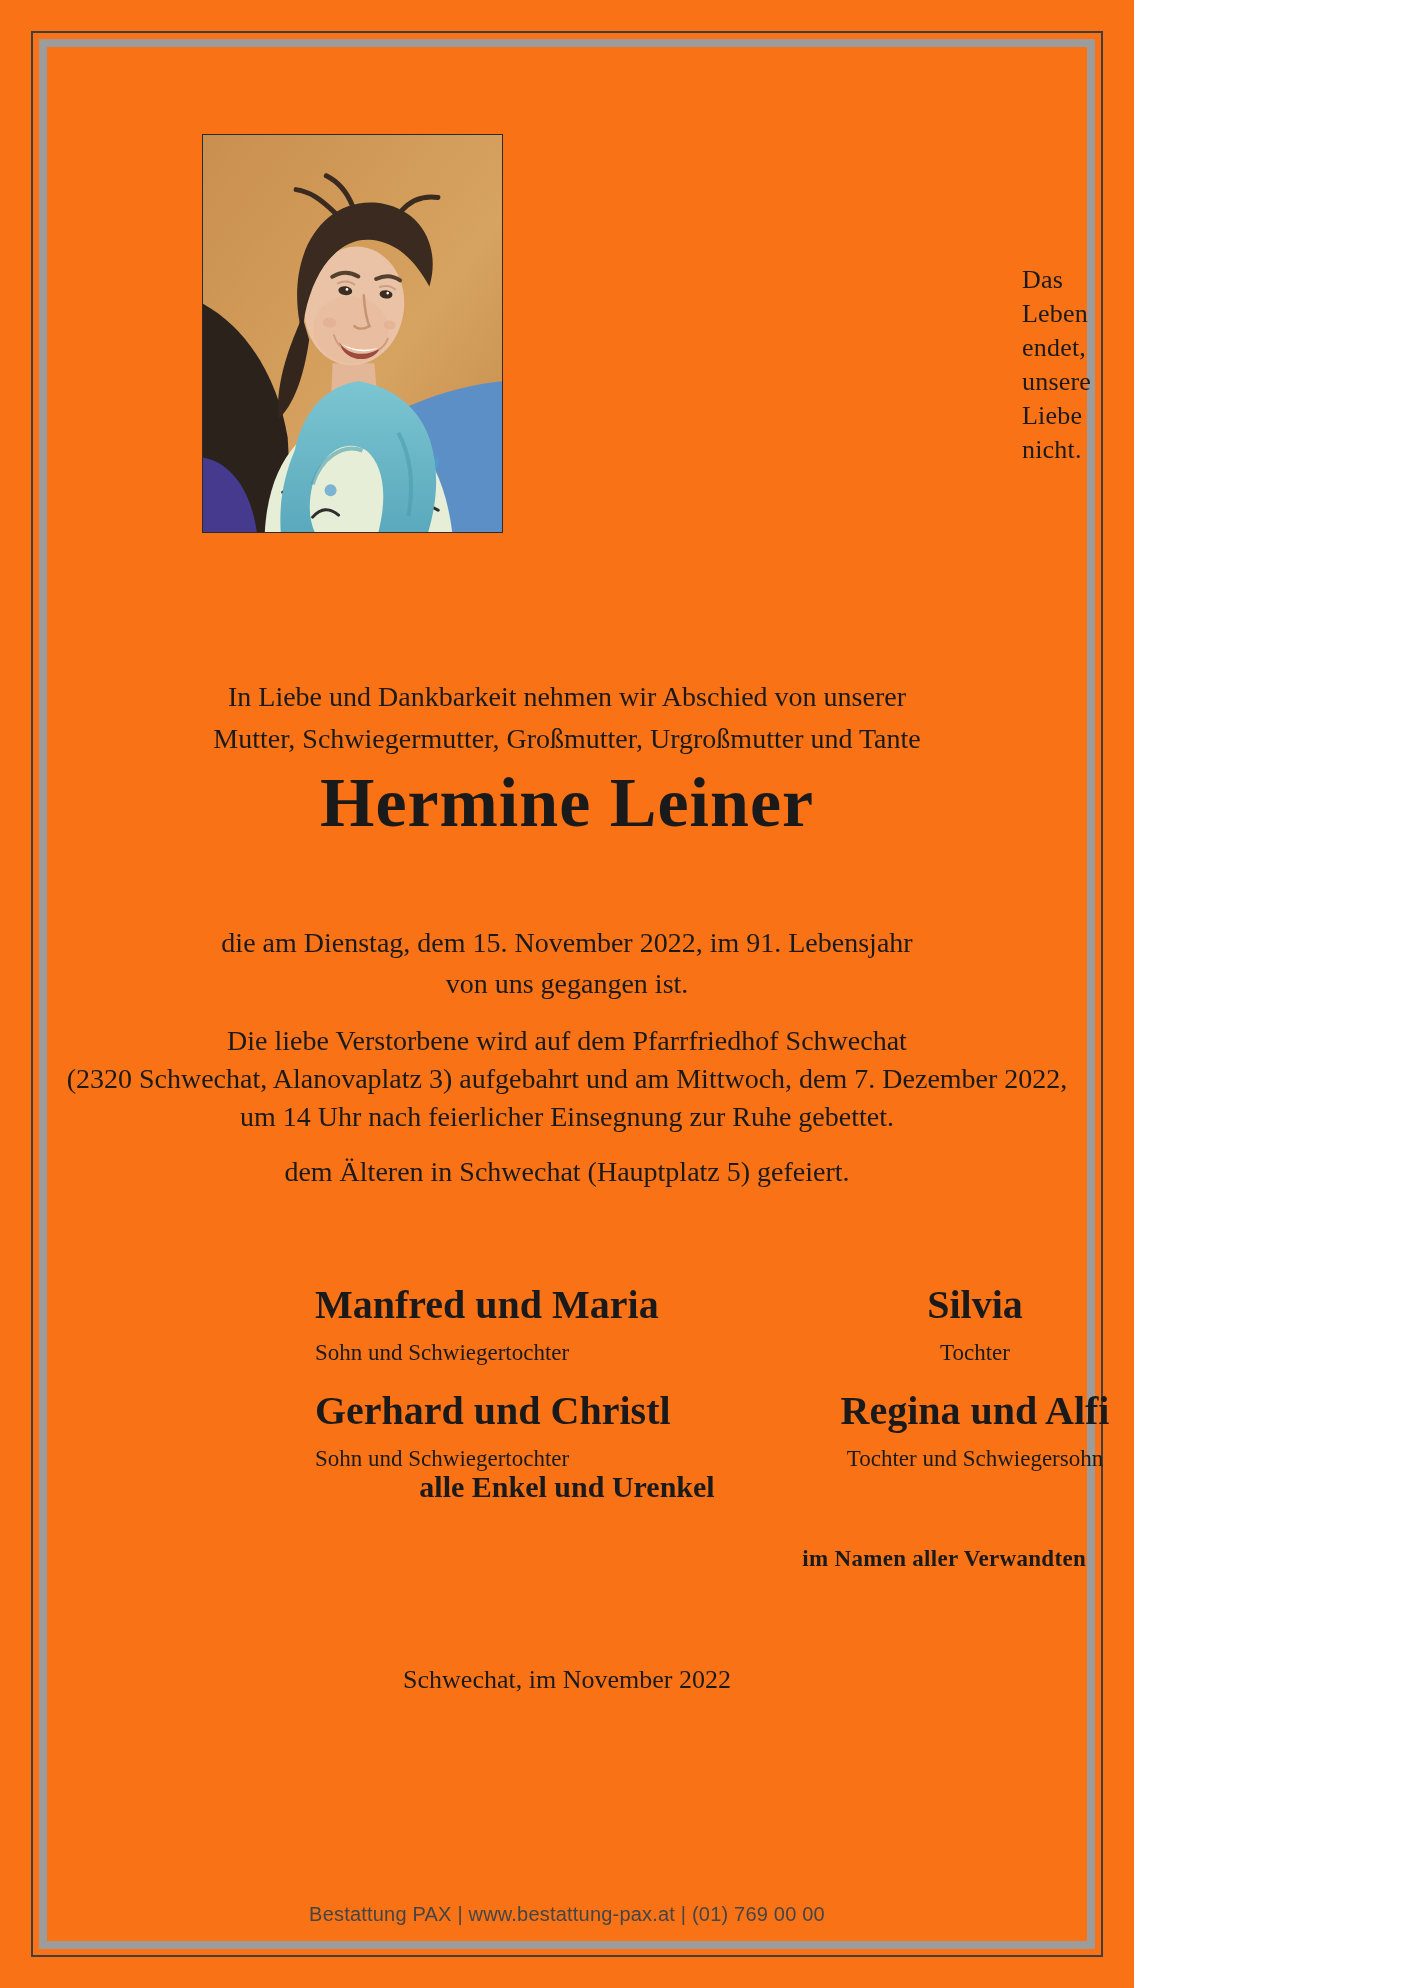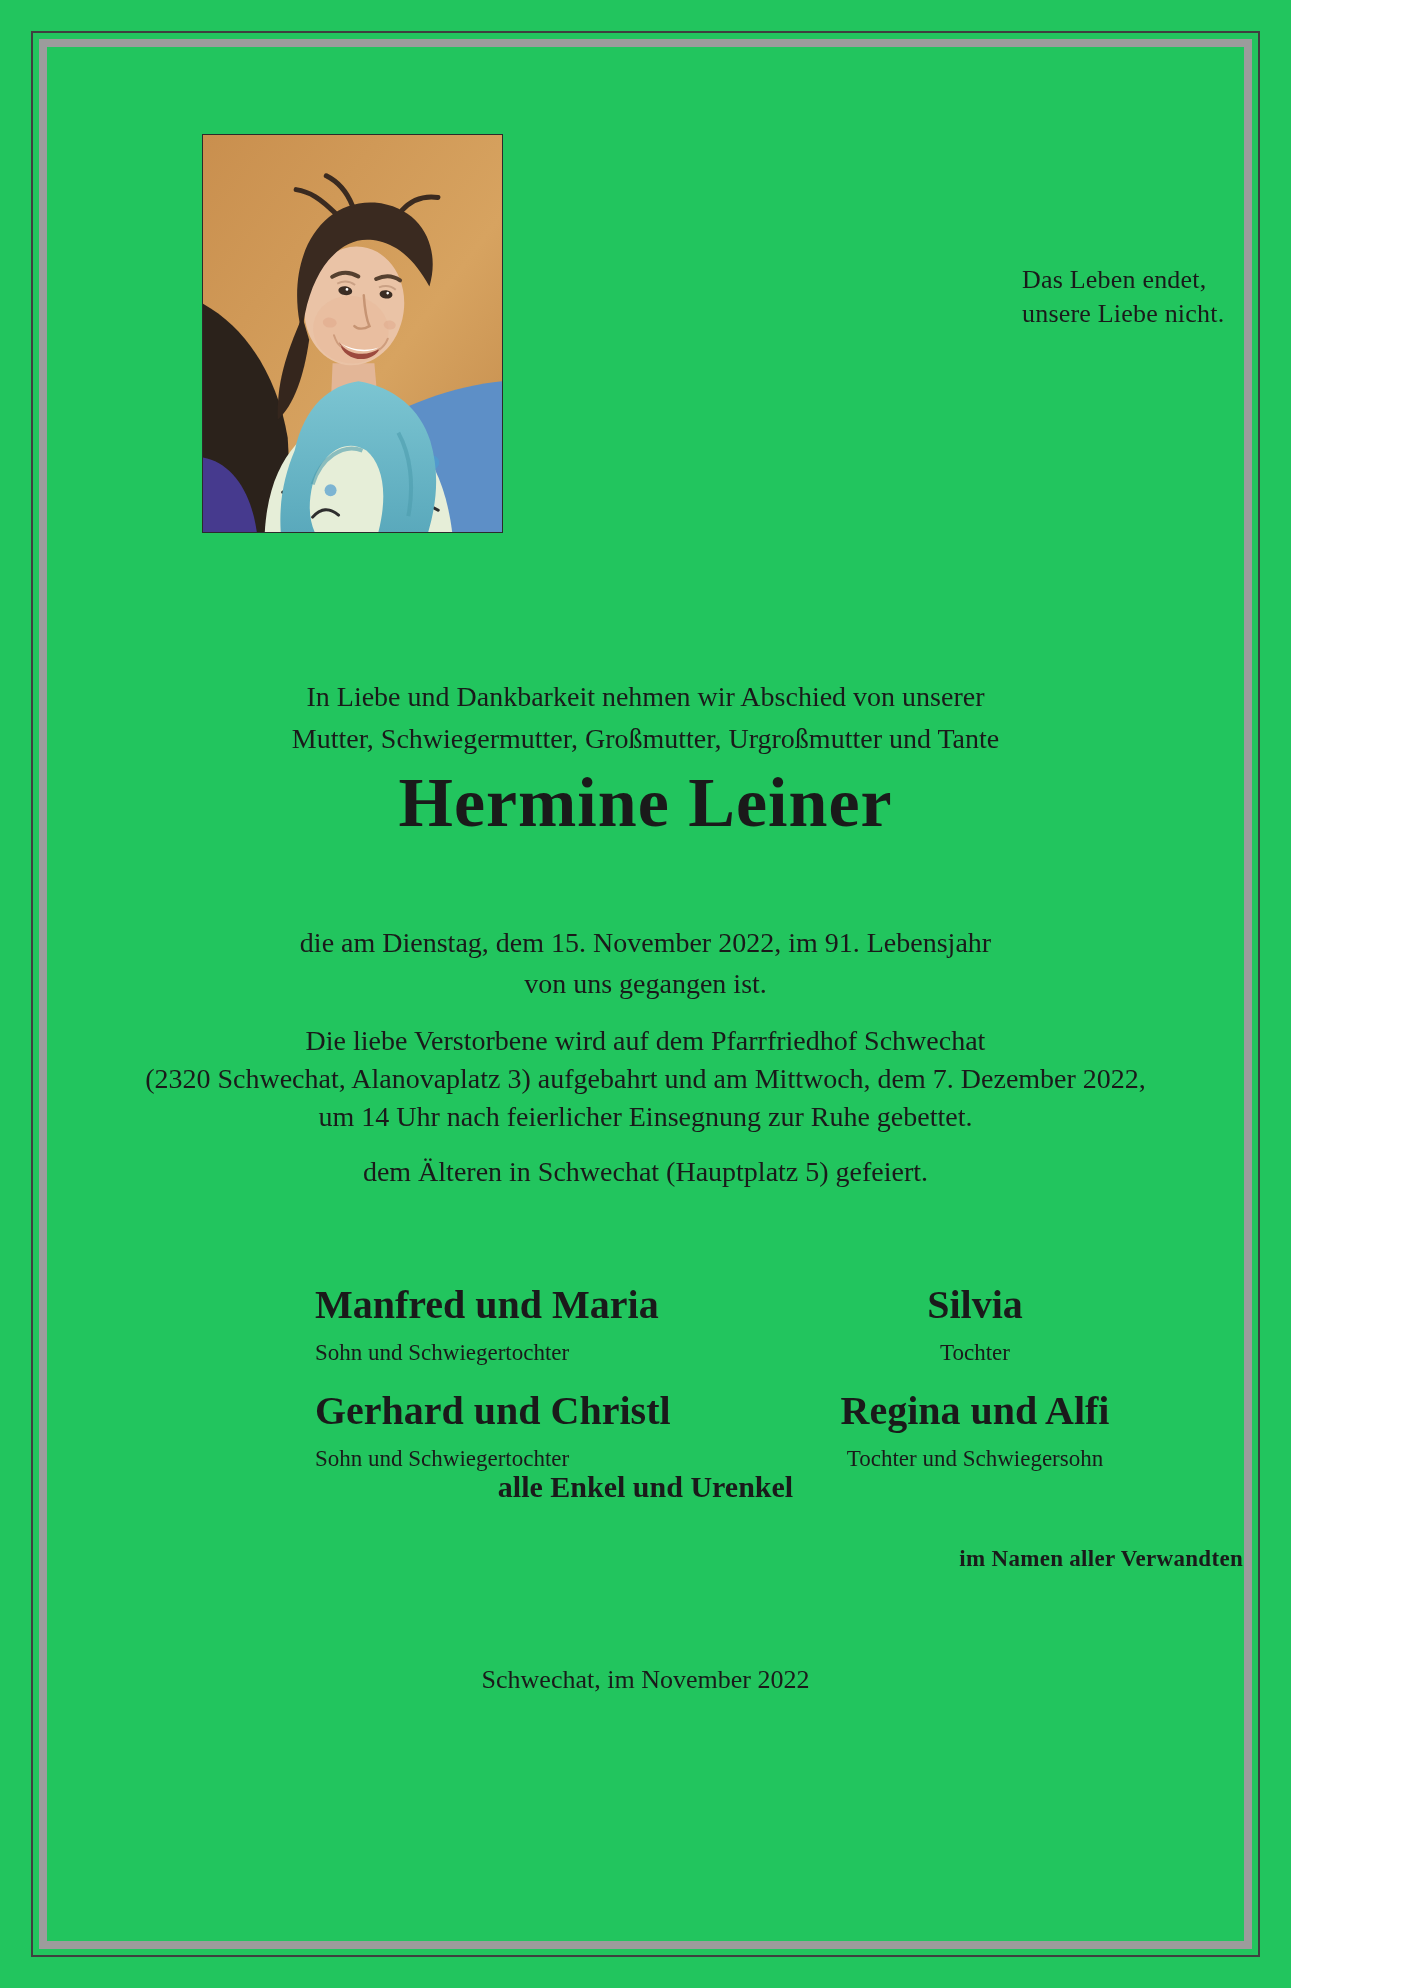--- a/index.html
+++ b/index.html
@@ -1,19 +1,19 @@
 <!DOCTYPE html>
 <html lang="de"><head>
 <meta charset="utf-8">
 <style>
   html,body{margin:0;padding:0;background:#ffffff;}
   .page{
     position:relative;
-    width:1291px;height:1988px;
-    background:#22c55e;
+    width:1134px;height:1988px;
+    background:#f97316;
     font-family:"Liberation Serif","DejaVu Serif",serif;
     color:#1a1a1a;
     overflow:hidden;
   }
   .outer-frame{
     position:absolute; inset:31px;
     border:2px solid #3f3f3f;
     pointer-events:none;
   }
   .inner-frame{
@@ -170,14 +170,15 @@
       <div class="mourner-rel">Tochter und Schwiegersohn</div>
     </div>
   </div>
 
   <div class="centered enkel">alle Enkel und Urenkel</div>
 
   <div class="centered namen">im Namen aller Verwandten</div>
 
   <div class="centered place-date">Schwechat, im November 2022</div>
 
+  <div class="centered footer">Bestattung PAX | www.bestattung-pax.at | (01) 769 00 00</div>
 
 </div>
 
 </body></html>

